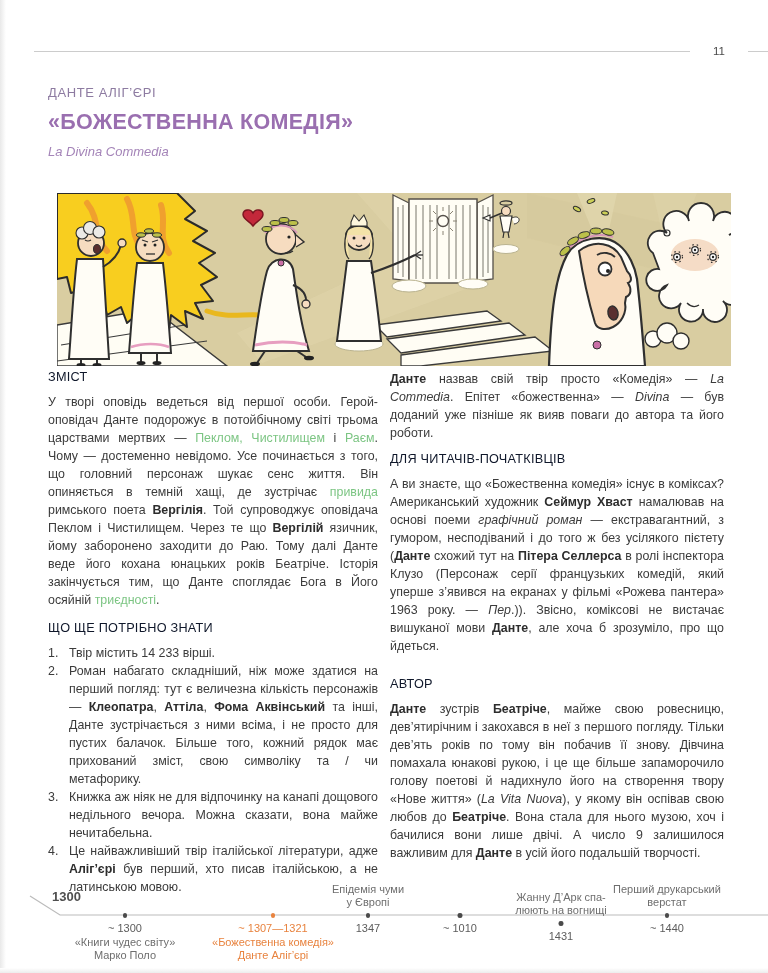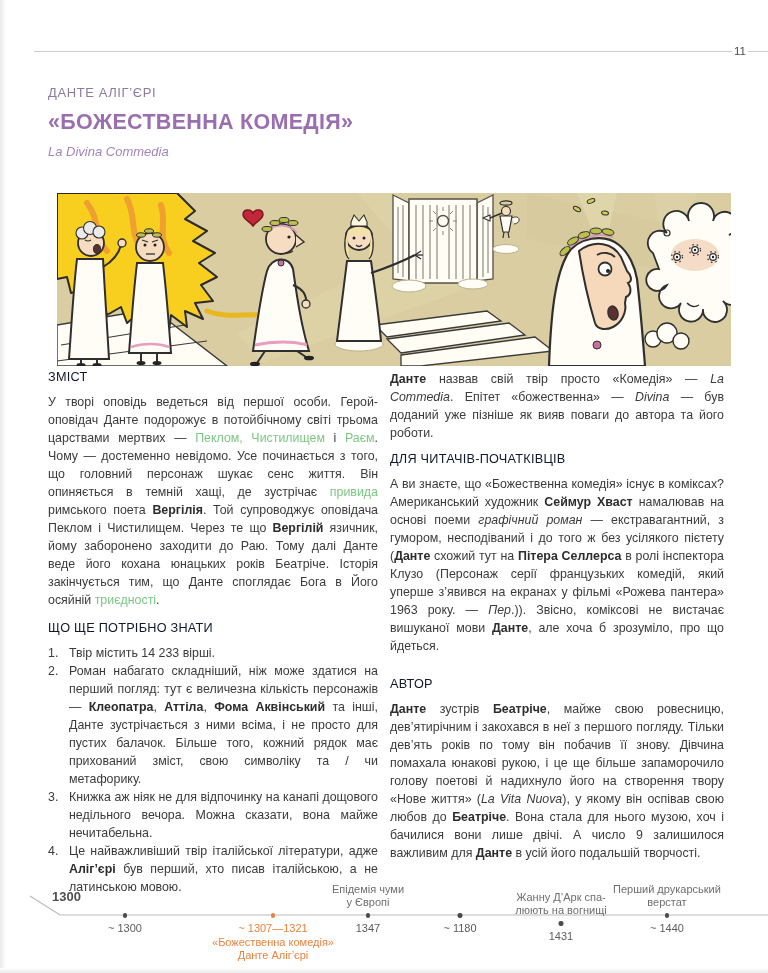--- a/index.html
+++ b/index.html
@@ -9,21 +9,21 @@
     font-family:"Liberation Sans","DejaVu Sans",sans-serif;
     color:#3b3b3b;
   }
   
   .scan-edge-left{position:absolute;left:0;top:0;width:6px;height:100%;
     background:linear-gradient(90deg,#e9e9e9,#ffffff);}
   .scan-edge-bottom{position:absolute;left:0;bottom:0;width:100%;height:5px;
     background:linear-gradient(0deg,#ececec,#ffffff);}
 
   
-  .top-rule{position:absolute;left:34px;right:0;top:46px;display:flex;align-items:center;gap:2px;}
+  .top-rule{position:absolute;left:34px;right:0;top:46px;display:flex;align-items:center;gap:23px;}
   .top-rule .rule{flex:1;height:1px;background:#cccccc;}
   .top-rule .rule-end{width:20px;height:1px;background:#cccccc;}
   .folio{font-size:11.5px;color:#4b4b4b;line-height:1;}
 
   
   .header{position:absolute;left:48px;top:86px;}
   .author-name{font-size:13px;letter-spacing:.6px;color:#8d7ba1;line-height:14px;}
   .page-title{margin-top:10px;font-size:21.5px;font-weight:700;letter-spacing:.3px;color:#9a6fb0;line-height:24px;}
   .page-subtitle{margin-top:11px;font-size:13px;font-style:italic;color:#a484b8;line-height:14px;}
 
@@ -338,20 +338,24 @@
 
 <div class="timeline">
   <svg class="tl-line" viewBox="0 0 768 95" xmlns="http://www.w3.org/2000/svg">
     <path d="M30,18 L60,37 L768,37" fill="none" stroke="#bbbbbb" stroke-width="1.2"></path>
   </svg>
   <span class="tl-era">1300</span>
 
   <div class="tl-event ev0 below">
     <span class="tl-dot"></span>
     <div class="tl-year">~ 1300</div>
+    <div class="tl-lines below">
+      <span>«Книги чудес світу»</span>
+        <span>Марко Поло</span>
+    </div>
   </div>
 
   <div class="tl-event ev1 below hl">
     <span class="tl-dot"></span>
     <div class="tl-year">~ 1307—1321</div>
     <div class="tl-lines below">
       <span>«Божественна комедія»</span>
         <span>Данте Аліг’єрі</span>
     </div>
   </div>
@@ -360,21 +364,21 @@
     <div class="tl-lines above">
       <span>Епідемія чуми</span>
         <span>у Європі</span>
     </div>
     <span class="tl-dot"></span>
     <div class="tl-year">1347</div>
   </div>
 
   <div class="tl-event ev3 below">
     <span class="tl-dot"></span>
-    <div class="tl-year">~ 1180</div>
+    <div class="tl-year">~ 1010</div>
   </div>
 
   <div class="tl-event ev4 above">
     <div class="tl-lines above">
       <span>Жанну Д’Арк спа-</span>
         <span>люють на вогнищі</span>
     </div>
     <span class="tl-dot"></span>
     <div class="tl-year">1431</div>
   </div>

